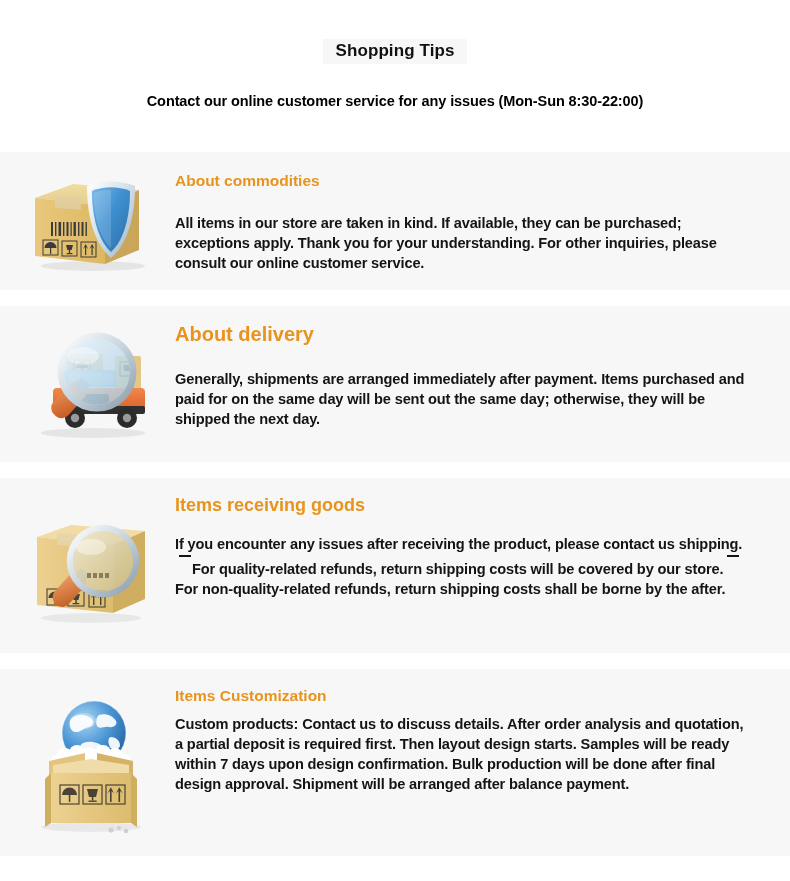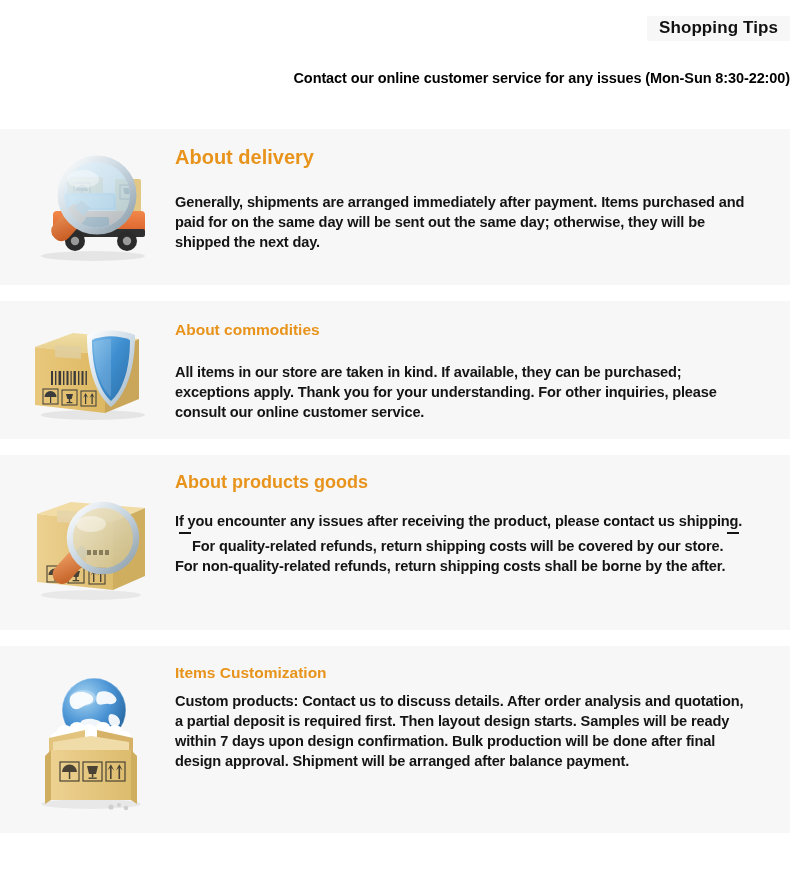--- a/index.html
+++ b/index.html
@@ -13,22 +13,22 @@
     height: 881px;
     font-family: "Liberation Sans", "DejaVu Sans", sans-serif;
     color: #1a1a1a;
     overflow: hidden;
     position: relative;
   }
 
   
   .page-header {
     width: 100%;
-    padding-top: 16px;
-    text-align: right;
+    padding-top: 39px;
+    text-align: center;
   }
   .page-title {
     display: inline-block;
     font-size: 17px;
     font-weight: bold;
     color: #111111;
     letter-spacing: 0.1px;
     background: #f7f7f7;
     padding: 2px 12px 3px 12px;
     line-height: 1.2;
@@ -110,86 +110,20 @@
 </style>
 </head>
 <body>
 
 <div class="page-header">
   <div class="page-title">Shopping Tips</div>
   <div class="page-subtitle">Contact our online customer service for any issues (Mon-Sun 8:30-22:00)</div>
 </div>
 
 <div class="sections">
-
-  <div class="section sec-2">
-    <div class="sec-icon">
-      <svg class="icon-svg" width="128" height="116" viewBox="0 0 128 116" aria-hidden="true">
-        <defs>
-          <linearGradient id="truckG" x1="0" y1="0" x2="0" y2="1">
-            <stop offset="0" stop-color="#f2884a"></stop>
-              <stop offset="1" stop-color="#d9602a"></stop>
-          </linearGradient>
-          <linearGradient id="lensG" x1="0" y1="0" x2="1" y2="1">
-            <stop offset="0" stop-color="#e8f4fb" stop-opacity="0.92"></stop>
-            <stop offset="1" stop-color="#a9cbe0" stop-opacity="0.78"></stop>
-          </linearGradient>
-          <linearGradient id="handleG" x1="0" y1="0" x2="1" y2="1">
-            <stop offset="0" stop-color="#f09a5e"></stop>
-              <stop offset="1" stop-color="#c4561f"></stop>
-          </linearGradient>
-          <linearGradient id="ringG" x1="0" y1="0" x2="1" y2="1">
-            <stop offset="0" stop-color="#ffffff"></stop>
-              <stop offset="0.5" stop-color="#c6d4de"></stop>
-              <stop offset="1" stop-color="#8c9da9"></stop>
-          </linearGradient>
-        </defs>
-        <ellipse cx="66" cy="107" rx="52" ry="5" fill="#000" opacity="0.07"></ellipse>
-
-        <rect x="40" y="28" width="36" height="32" rx="2" fill="#ddc07a"></rect>
-        <rect x="88" y="30" width="26" height="34" rx="2" fill="#e2c884"></rect>
-        <g stroke="#4a4a3a" stroke-width="1" fill="none">
-          <rect x="47" y="34" width="16" height="14"></rect>
-          <rect x="93" y="36" width="14" height="14"></rect>
-        </g>
-        <g fill="#4a4a3a">
-          <path d="M49 42 a6 6 0 0 1 12 0 z"></path>
-            <rect x="54.4" y="42" width="1.2" height="5"></rect>
-          <path d="M96 39 h8 l-1.5 6 h-5 z"></path>
-        </g>
-
-        <path d="M30 62 h84 a4 4 0 0 1 4 4 v16 a3 3 0 0 1 -3 3 h-86 a3 3 0 0 1 -3 -3 v-16 a4 4 0 0 1 4 -4 z" fill="url(#truckG)"></path>
-
-        <path d="M40 44 h46 a3 3 0 0 1 3 3 v14 h-52 v-14 a3 3 0 0 1 3 -3 z" fill="#8fc6e4"></path>
-        <path d="M42 47 h44 v12 h-44 z" fill="#a9d6ec"></path>
-
-        <rect x="28" y="80" width="90" height="8" rx="2" fill="#2f2f2f"></rect>
-        <rect x="52" y="68" width="30" height="11" rx="2" fill="#333333"></rect>
-
-        <circle cx="48" cy="92" r="10" fill="#2b2b2b"></circle>
-          <circle cx="48" cy="92" r="4.2" fill="#9a9a9a"></circle>
-        <circle cx="100" cy="92" r="10" fill="#2b2b2b"></circle>
-          <circle cx="100" cy="92" r="4.2" fill="#9a9a9a"></circle>
-
-        <g transform="rotate(42 56 58)">
-          <rect x="46" y="58" width="20" height="42" rx="9" fill="url(#handleG)"></rect>
-          <rect x="50" y="54" width="12" height="10" fill="#8c9da9"></rect>
-        </g>
-
-        <circle cx="70" cy="46" r="36" fill="none" stroke="url(#ringG)" stroke-width="7"></circle>
-        <circle cx="70" cy="46" r="33" fill="url(#lensG)"></circle>
-        <path d="M46 26 a34 34 0 0 1 38 -6 a34 34 0 0 0 -38 6 z" fill="#ffffff" opacity="0.55"></path>
-        <ellipse cx="56" cy="30" rx="16" ry="9" fill="#ffffff" opacity="0.4"></ellipse>
-      </svg>
-    </div>
-    <div class="sec-body">
-      <h3 class="sec-heading">About delivery</h3>
-      <p class="sec-text">Generally, shipments are arranged immediately after payment. Items purchased and paid for on the same day will be sent out the same day; otherwise, they will be shipped the next day.</p>
-    </div>
-  </div>
 
   <div class="section sec-1">
     <div class="sec-icon">
       <svg class="icon-svg" width="128" height="106" viewBox="0 0 128 106" aria-hidden="true">
         <defs>
           <linearGradient id="boxTop1" x1="0" y1="0" x2="0" y2="1">
             <stop offset="0" stop-color="#f0dda3"></stop>
               <stop offset="1" stop-color="#e4cd8b"></stop>
           </linearGradient>
           <linearGradient id="boxFront1" x1="0" y1="0" x2="1" y2="0">
@@ -250,20 +184,86 @@
         <path d="M65 23 C77 18 91 18 103 23 C103 57 93 76 84 84 C75 76 65 57 65 23 Z" fill="url(#shieldG1)"></path>
         <path d="M84 22 C76 22 70 23.5 66.5 25 C67 55 75 72 84 80 Z" fill="#ffffff" opacity="0.16"></path>
       </svg>
     </div>
     <div class="sec-body">
       <h3 class="sec-heading">About commodities</h3>
       <p class="sec-text">All items in our store are taken in kind. If available, they can be purchased; exceptions apply. Thank you for your understanding. For other inquiries, please consult our online customer service.</p>
     </div>
   </div>
 
+  <div class="section sec-2">
+    <div class="sec-icon">
+      <svg class="icon-svg" width="128" height="116" viewBox="0 0 128 116" aria-hidden="true">
+        <defs>
+          <linearGradient id="truckG" x1="0" y1="0" x2="0" y2="1">
+            <stop offset="0" stop-color="#f2884a"></stop>
+              <stop offset="1" stop-color="#d9602a"></stop>
+          </linearGradient>
+          <linearGradient id="lensG" x1="0" y1="0" x2="1" y2="1">
+            <stop offset="0" stop-color="#e8f4fb" stop-opacity="0.92"></stop>
+            <stop offset="1" stop-color="#a9cbe0" stop-opacity="0.78"></stop>
+          </linearGradient>
+          <linearGradient id="handleG" x1="0" y1="0" x2="1" y2="1">
+            <stop offset="0" stop-color="#f09a5e"></stop>
+              <stop offset="1" stop-color="#c4561f"></stop>
+          </linearGradient>
+          <linearGradient id="ringG" x1="0" y1="0" x2="1" y2="1">
+            <stop offset="0" stop-color="#ffffff"></stop>
+              <stop offset="0.5" stop-color="#c6d4de"></stop>
+              <stop offset="1" stop-color="#8c9da9"></stop>
+          </linearGradient>
+        </defs>
+        <ellipse cx="66" cy="107" rx="52" ry="5" fill="#000" opacity="0.07"></ellipse>
+
+        <rect x="40" y="28" width="36" height="32" rx="2" fill="#ddc07a"></rect>
+        <rect x="88" y="30" width="26" height="34" rx="2" fill="#e2c884"></rect>
+        <g stroke="#4a4a3a" stroke-width="1" fill="none">
+          <rect x="47" y="34" width="16" height="14"></rect>
+          <rect x="93" y="36" width="14" height="14"></rect>
+        </g>
+        <g fill="#4a4a3a">
+          <path d="M49 42 a6 6 0 0 1 12 0 z"></path>
+            <rect x="54.4" y="42" width="1.2" height="5"></rect>
+          <path d="M96 39 h8 l-1.5 6 h-5 z"></path>
+        </g>
+
+        <path d="M30 62 h84 a4 4 0 0 1 4 4 v16 a3 3 0 0 1 -3 3 h-86 a3 3 0 0 1 -3 -3 v-16 a4 4 0 0 1 4 -4 z" fill="url(#truckG)"></path>
+
+        <path d="M40 44 h46 a3 3 0 0 1 3 3 v14 h-52 v-14 a3 3 0 0 1 3 -3 z" fill="#8fc6e4"></path>
+        <path d="M42 47 h44 v12 h-44 z" fill="#a9d6ec"></path>
+
+        <rect x="28" y="80" width="90" height="8" rx="2" fill="#2f2f2f"></rect>
+        <rect x="52" y="68" width="30" height="11" rx="2" fill="#333333"></rect>
+
+        <circle cx="48" cy="92" r="10" fill="#2b2b2b"></circle>
+          <circle cx="48" cy="92" r="4.2" fill="#9a9a9a"></circle>
+        <circle cx="100" cy="92" r="10" fill="#2b2b2b"></circle>
+          <circle cx="100" cy="92" r="4.2" fill="#9a9a9a"></circle>
+
+        <g transform="rotate(42 56 58)">
+          <rect x="46" y="58" width="20" height="42" rx="9" fill="url(#handleG)"></rect>
+          <rect x="50" y="54" width="12" height="10" fill="#8c9da9"></rect>
+        </g>
+
+        <circle cx="70" cy="46" r="36" fill="none" stroke="url(#ringG)" stroke-width="7"></circle>
+        <circle cx="70" cy="46" r="33" fill="url(#lensG)"></circle>
+        <path d="M46 26 a34 34 0 0 1 38 -6 a34 34 0 0 0 -38 6 z" fill="#ffffff" opacity="0.55"></path>
+        <ellipse cx="56" cy="30" rx="16" ry="9" fill="#ffffff" opacity="0.4"></ellipse>
+      </svg>
+    </div>
+    <div class="sec-body">
+      <h3 class="sec-heading">About delivery</h3>
+      <p class="sec-text">Generally, shipments are arranged immediately after payment. Items purchased and paid for on the same day will be sent out the same day; otherwise, they will be shipped the next day.</p>
+    </div>
+  </div>
+
   <div class="section sec-3">
     <div class="sec-icon">
       <svg class="icon-svg" width="128" height="122" viewBox="0 0 128 122" aria-hidden="true">
         <defs>
           <linearGradient id="boxF3" x1="0" y1="0" x2="1" y2="0">
             <stop offset="0" stop-color="#edd191"></stop>
               <stop offset="1" stop-color="#dcbc6d"></stop>
           </linearGradient>
           <linearGradient id="lensG3" x1="0" y1="0" x2="1" y2="1">
             <stop offset="0" stop-color="#f0ead4" stop-opacity="0.9"></stop>
@@ -316,21 +316,21 @@
 
         <g fill="#7a7050" opacity="0.85">
           <rect x="60" y="68" width="4" height="5"></rect>
             <rect x="66" y="68" width="4" height="5"></rect>
           <rect x="72" y="68" width="4" height="5"></rect>
             <rect x="78" y="68" width="4" height="5"></rect>
         </g>
       </svg>
     </div>
     <div class="sec-body">
-      <h3 class="sec-heading">About products goods</h3>
+      <h3 class="sec-heading">Items receiving goods</h3>
       <p class="sec-text"><span>If you encounter any issues after receiving the product, please contact us shipping.</span><span class="tofu"></span><span>For quality-related refunds, return shipping costs will be covered by our store.</span><span class="tofu"></span><span>For non-quality-related refunds, return shipping costs shall be borne by the after.</span></p>
     </div>
   </div>
 
   <div class="section sec-4">
     <div class="sec-icon">
       <svg class="icon-svg" width="128" height="148" viewBox="0 0 128 148" aria-hidden="true">
         <defs>
           <linearGradient id="boxF4" x1="0" y1="0" x2="1" y2="0">
             <stop offset="0" stop-color="#edd191"></stop>

